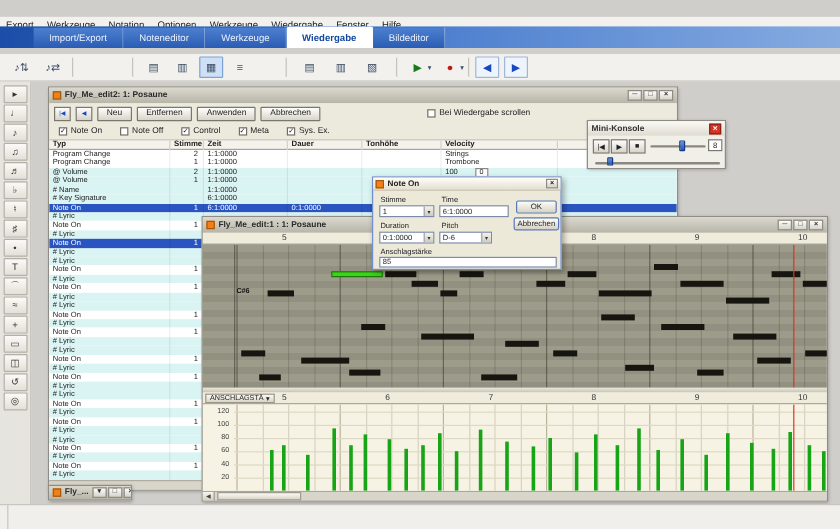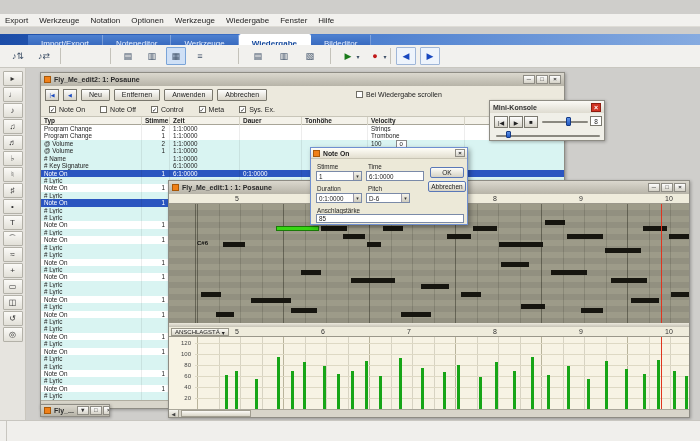--- a/index.html
+++ b/index.html
@@ -6,21 +6,21 @@
   html,body{width:700px;height:441px;overflow:hidden}
   #app{position:relative;width:700px;height:441px;background:#cfcecb;font-family:"Liberation Sans",sans-serif;font-size:8px;color:#222;overflow:hidden}
 
   
   .titlebar{position:absolute;left:0;top:0;width:700px;height:14px;background:linear-gradient(#3f79e8,#1b4fbc);color:#fff;display:flex;align-items:center;gap:4px;padding:0 4px;font-size:8px}
   .app-icon{width:8px;height:8px;background:#fff;border-radius:1px}
   .win-ctrls{margin-left:auto;display:flex;gap:1px}
   .wc{width:16px;height:11px;display:flex;align-items:center;justify-content:center;font-size:7px;color:#fff;background:rgba(255,255,255,.12);border:1px solid rgba(255,255,255,.25)}
   .wc.close{background:#c94433}
   .menubar{position:absolute;left:0;top:14px;width:700px;height:13px;background:#f2f1ee;border-bottom:1px solid #dedcd6;display:flex;align-items:center;gap:11px;padding-left:5px;font-size:8px;color:#222}
-  .tabbar{position:absolute;left:0;top:34px;width:700px;height:18px;background:linear-gradient(90deg,#1c4da8,#4579cd 45%,#86abe0);display:flex;align-items:flex-end;padding-left:28px}
+  .tabbar{position:absolute;left:0;top:22px;width:700px;height:18px;background:linear-gradient(90deg,#1c4da8,#4579cd 45%,#86abe0);display:flex;align-items:flex-end;padding-left:28px}
   .tab{height:17px;display:flex;align-items:center;padding:0 13px;color:#eaf1ff;font-size:8px;background:linear-gradient(#4d80d0,#2b5cb4);border-right:1px solid rgba(255,255,255,.3)}
   .tab.active{background:#fff;color:#14489c;font-weight:bold;border-radius:2px 2px 0 0;height:18px}
   .toolbar{position:absolute;left:0;top:45px;width:700px;height:23px;background:#f2f1ee;border-bottom:1px solid #c9c7c0}
   .tbi{position:absolute;top:2px;width:20px;height:18px;display:flex;align-items:center;justify-content:center;font-size:9px;color:#3d4f66;border:1px solid transparent;border-radius:1px}
   .tbi.small{width:10px;font-size:6px}
   .tbi.boxed{border:1px solid #9fb6d8;background:#eef4fc}
   .tbi.active{background:#cfe0f6;border-color:#7aa4d8}
   .tbsep{position:absolute;top:3px;width:1px;height:16px;background:#c4c2ba}
   .sidebar{position:absolute;left:0;top:68px;width:26px;height:352px;background:#e6e4df;border-right:1px solid #c9c7c0;display:flex;flex-direction:column;align-items:center;gap:1px;padding-top:3px}
   .sbi{width:20px;height:15px;background:linear-gradient(#fbfaf7,#e2e0d8);border:1px solid #b3b1a8;display:flex;align-items:center;justify-content:center;font-size:8px;color:#333;border-radius:1px}

